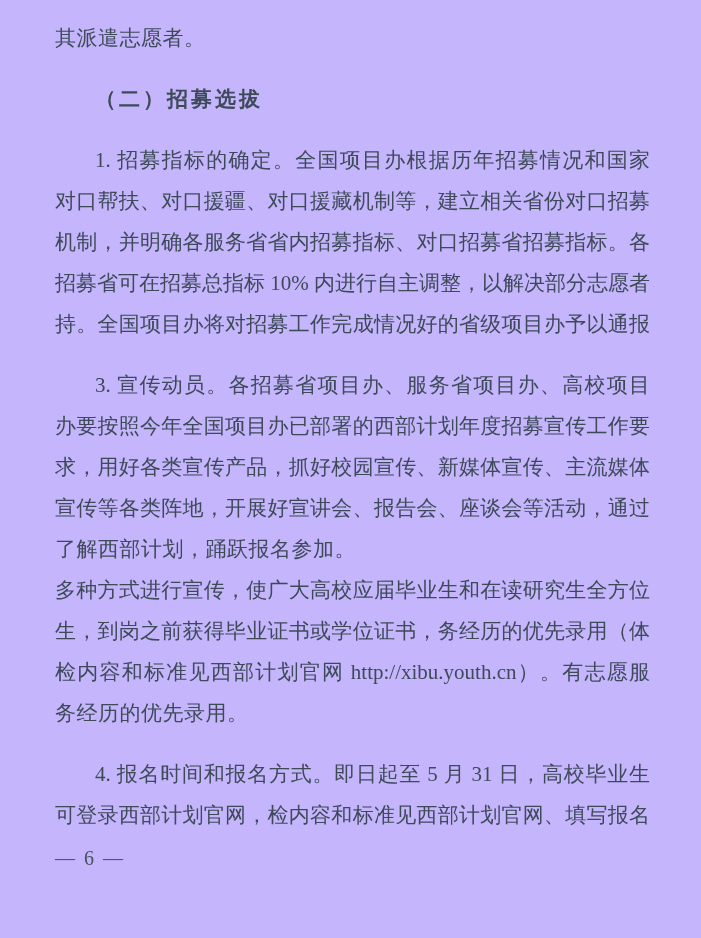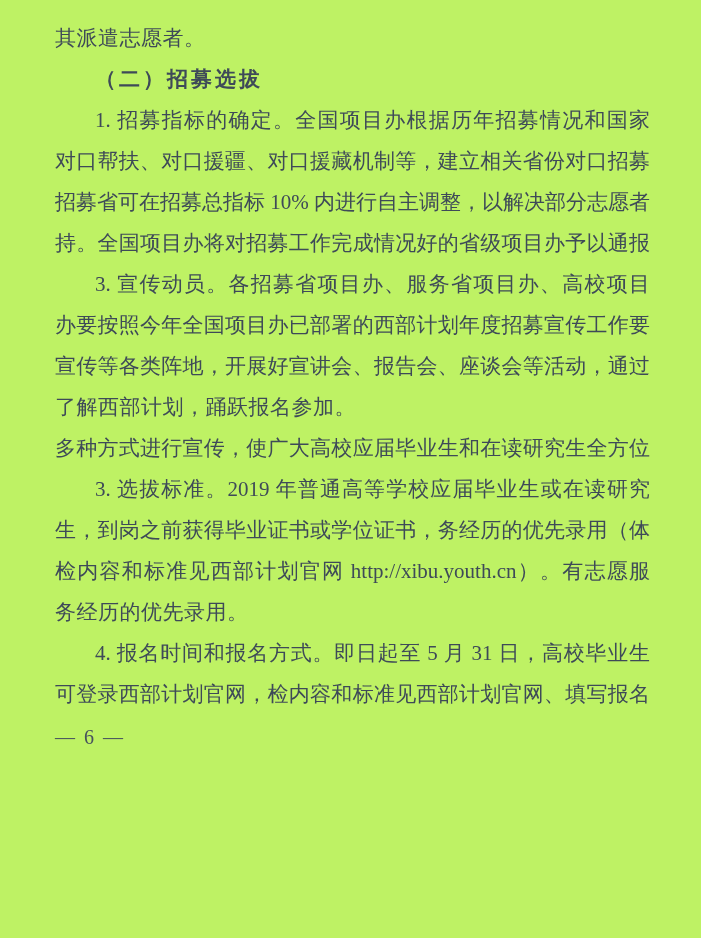--- a/index.html
+++ b/index.html
@@ -12,37 +12,38 @@
     background: #fdfdfd;
     overflow: hidden;
     font-family: "Liberation Serif", "DejaVu Serif", serif;
     color: #3e4a58;
   }
   .page {
     box-sizing: border-box;
     width: 701px;
     height: 938px;
     padding: 18px 51px 0 55px;
-    background: #bef264;
+    background: #c4b5fd;
   }
   .doc-body .line {
     height: 41px;
     line-height: 41px;
     font-size: 21px;
     letter-spacing: 0.5px;
     white-space: normal;
     overflow: hidden;
   }
   .doc-body .justify {
     text-align: justify;
     text-align-last: justify;
     letter-spacing: 0;
   }
   .doc-body .indent {
     text-indent: 40px;
+    margin-top: 20px;
   }
   .doc-body .heading {
     font-weight: bold;
     letter-spacing: 3px;
   }
   .footer {
     margin-top: 11px;
     font-size: 20px;
     letter-spacing: 2px;
     color: #47525e;
@@ -50,28 +51,29 @@
 </style>
 </head>
 <body>
 
 <div class="page">
   <div class="doc-body">
       <div class="line">其派遣志愿者。</div>
       <div class="line indent heading">（二）招募选拔</div>
       <div class="line indent justify">1. 招募指标的确定。全国项目办根据历年招募情况和国家</div>
       <div class="line justify">对口帮扶、对口援疆、对口援藏机制等，建立相关省份对口招募</div>
+      <div class="line justify">机制，并明确各服务省省内招募指标、对口招募省招募指标。各</div>
       <div class="line justify">招募省可在招募总指标 10% 内进行自主调整，以解决部分志愿者</div>
       <div class="line justify">持。全国项目办将对招募工作完成情况好的省级项目办予以通报</div>
       <div class="line indent justify">3. 宣传动员。各招募省项目办、服务省项目办、高校项目</div>
       <div class="line justify">办要按照今年全国项目办已部署的西部计划年度招募宣传工作要</div>
+      <div class="line justify">求，用好各类宣传产品，抓好校园宣传、新媒体宣传、主流媒体</div>
       <div class="line justify">宣传等各类阵地，开展好宣讲会、报告会、座谈会等活动，通过</div>
       <div class="line">了解西部计划，踊跃报名参加。</div>
       <div class="line justify">多种方式进行宣传，使广大高校应届毕业生和在读研究生全方位</div>
-      <div class="line indent justify">3. 选拔标准。2019 年普通高等学校应届毕业生或在读研究</div>
       <div class="line justify">生，到岗之前获得毕业证书或学位证书，务经历的优先录用（体</div>
       <div class="line justify">检内容和标准见西部计划官网 http://xibu.youth.cn）。有志愿服</div>
       <div class="line">务经历的优先录用。</div>
       <div class="line indent justify">4. 报名时间和报名方式。即日起至 5 月 31 日，高校毕业生</div>
       <div class="line justify">可登录西部计划官网，检内容和标准见西部计划官网、填写报名</div>
     </div>
   <div class="footer">— 6 —</div>
 </div>
 
 </body></html>

